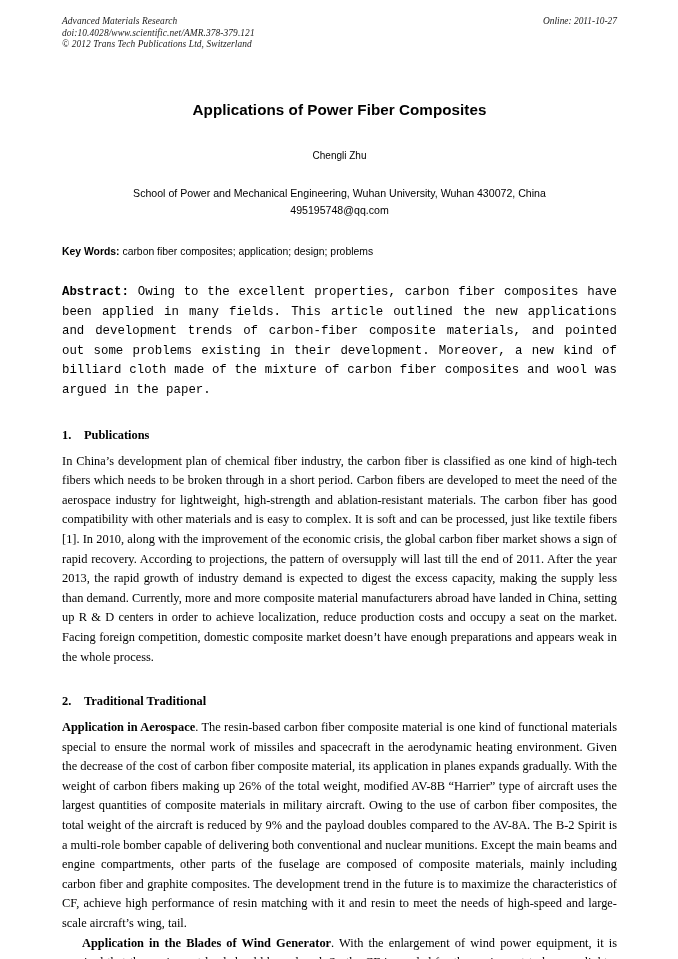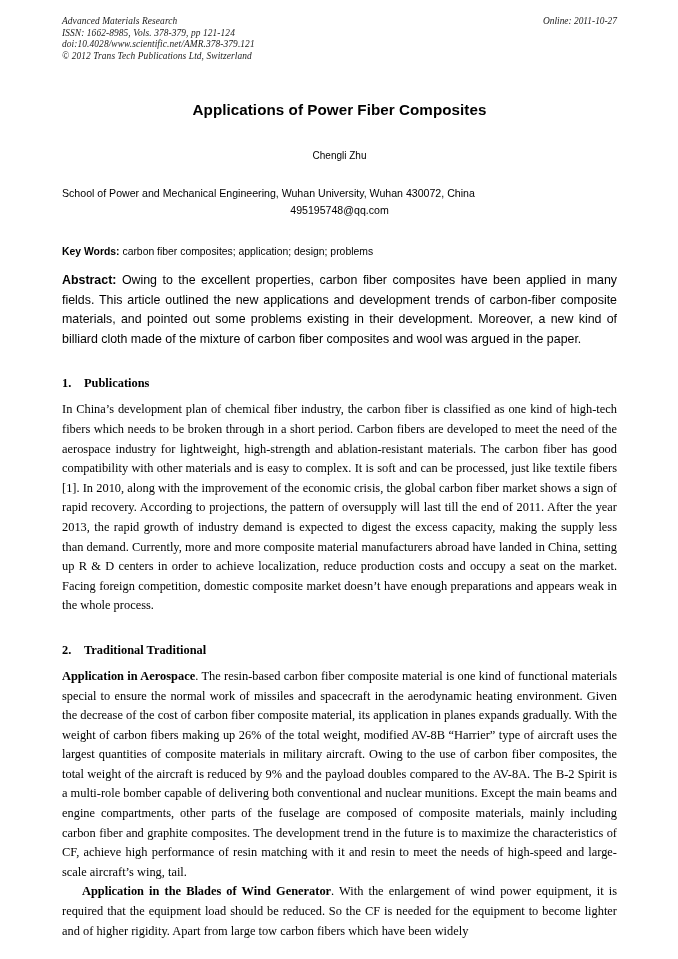--- a/index.html
+++ b/index.html
@@ -74,20 +74,21 @@
   .author {
     margin-top: 26px;
     text-align: center;
     font-family: "Liberation Sans", sans-serif;
     font-size: 10px;
     line-height: 19px;
     color: #000;
   }
   .affiliation {
     margin-top: 20px;
+    text-align: center;
     font-family: "Liberation Sans", sans-serif;
     font-size: 10.6px;
     line-height: 16.5px;
     color: #000;
   }
   .email {
     text-align: center;
     font-family: "Liberation Sans", sans-serif;
     font-size: 10.6px;
     line-height: 16.5px;
@@ -99,22 +100,22 @@
     margin-top: 26px;
     font-family: "Liberation Sans", sans-serif;
     font-size: 10.4px;
     line-height: 15px;
     color: #000;
   }
   .keywords .lbl { font-weight: bold; }
 
   
   .abstract {
-    margin-top: 12px;
-    font-family: Liberation Sans, sans-serif;
+    margin-top: 24px;
+    font-family: Liberation Mono, monospace;
     font-size: 12.4px;
     line-height: 19.6px;
     text-align: justify;
     text-justify: inter-word;
     color: #000;
   }
   .abstract .lbl { font-weight: bold; }
 
   
   .section-head {
@@ -146,21 +147,20 @@
 </style>
 </head>
 <body>
 
 <div class="page">
   <div class="content">
 
     <div class="masthead">
       <div class="masthead-left">
         <div>Advanced Materials Research</div>
-        <div>ISSN: 1662-8985, Vols. 378-379, pp 121-124</div>
         <div>doi:10.4028/www.scientific.net/AMR.378-379.121</div>
         <div>© 2012 Trans Tech Publications Ltd, Switzerland</div>
       </div>
       <div class="masthead-right">Online: 2011-10-27</div>
     </div>
 
     <div class="paper-title">Applications of Power Fiber Composites</div>
     <div class="author">Chengli Zhu</div>
     <div class="affiliation">School of Power and Mechanical Engineering, Wuhan University, Wuhan 430072, China</div>
     <div class="email">495195748@qq.com</div>

